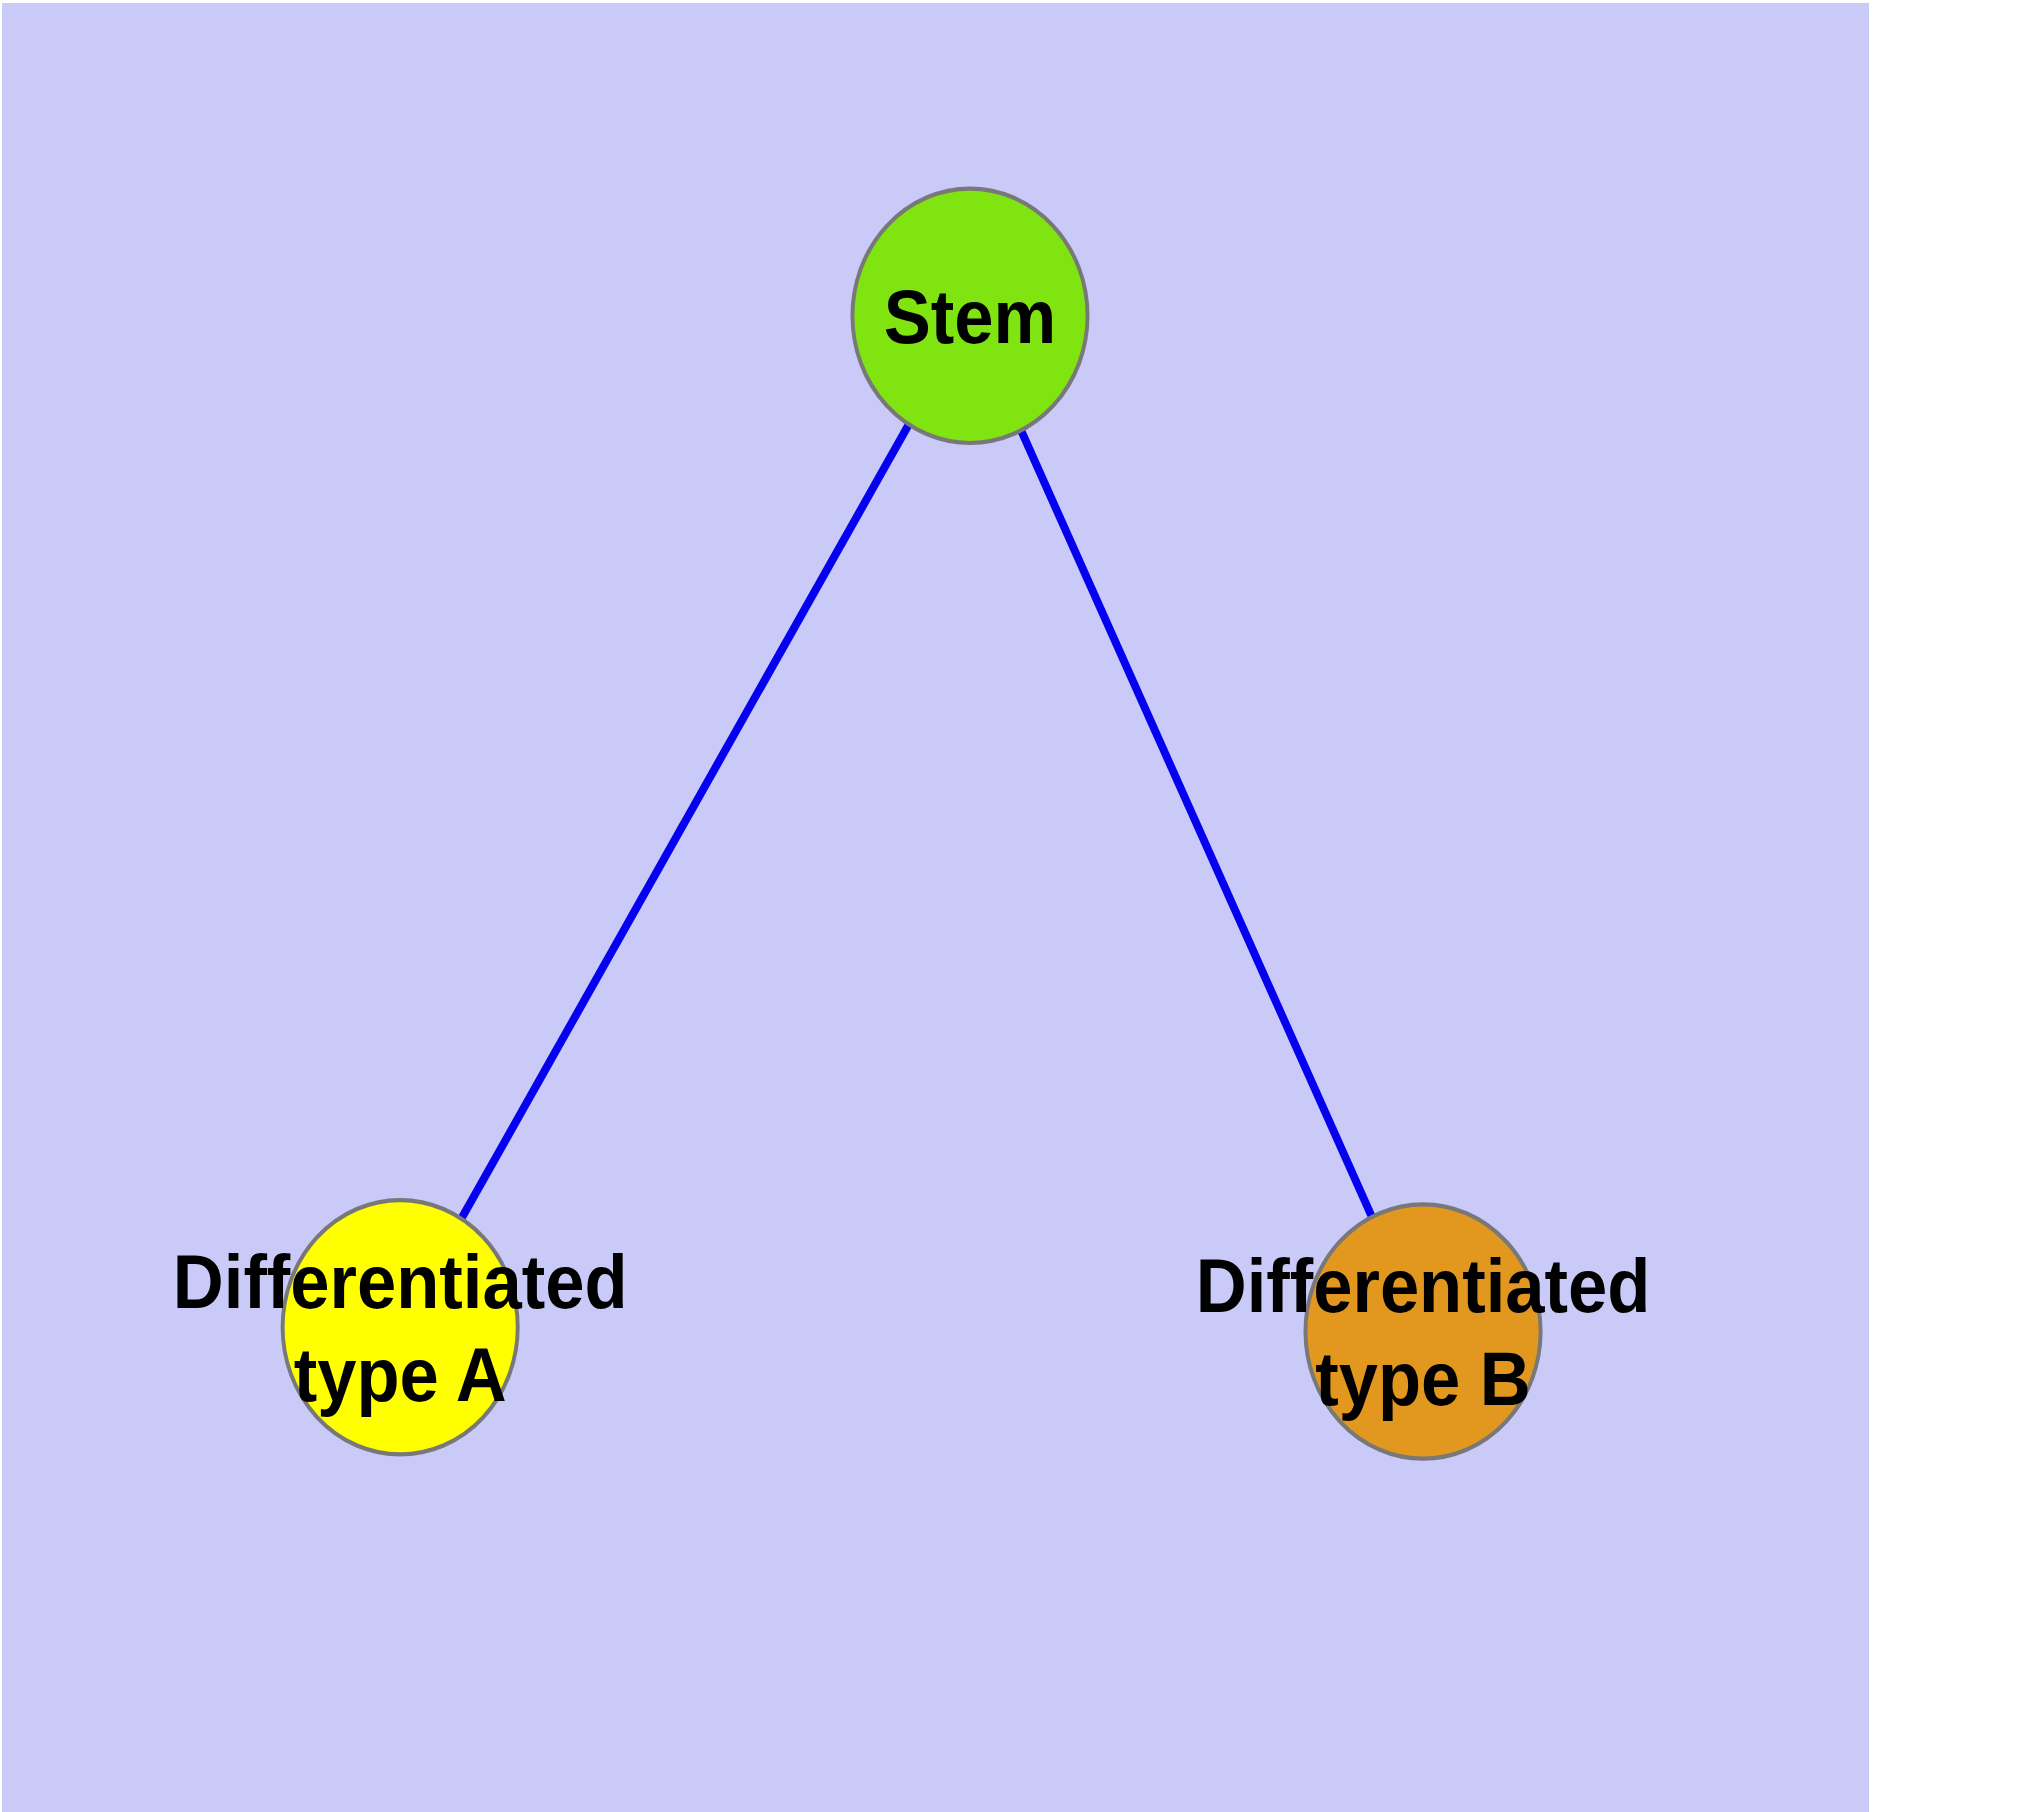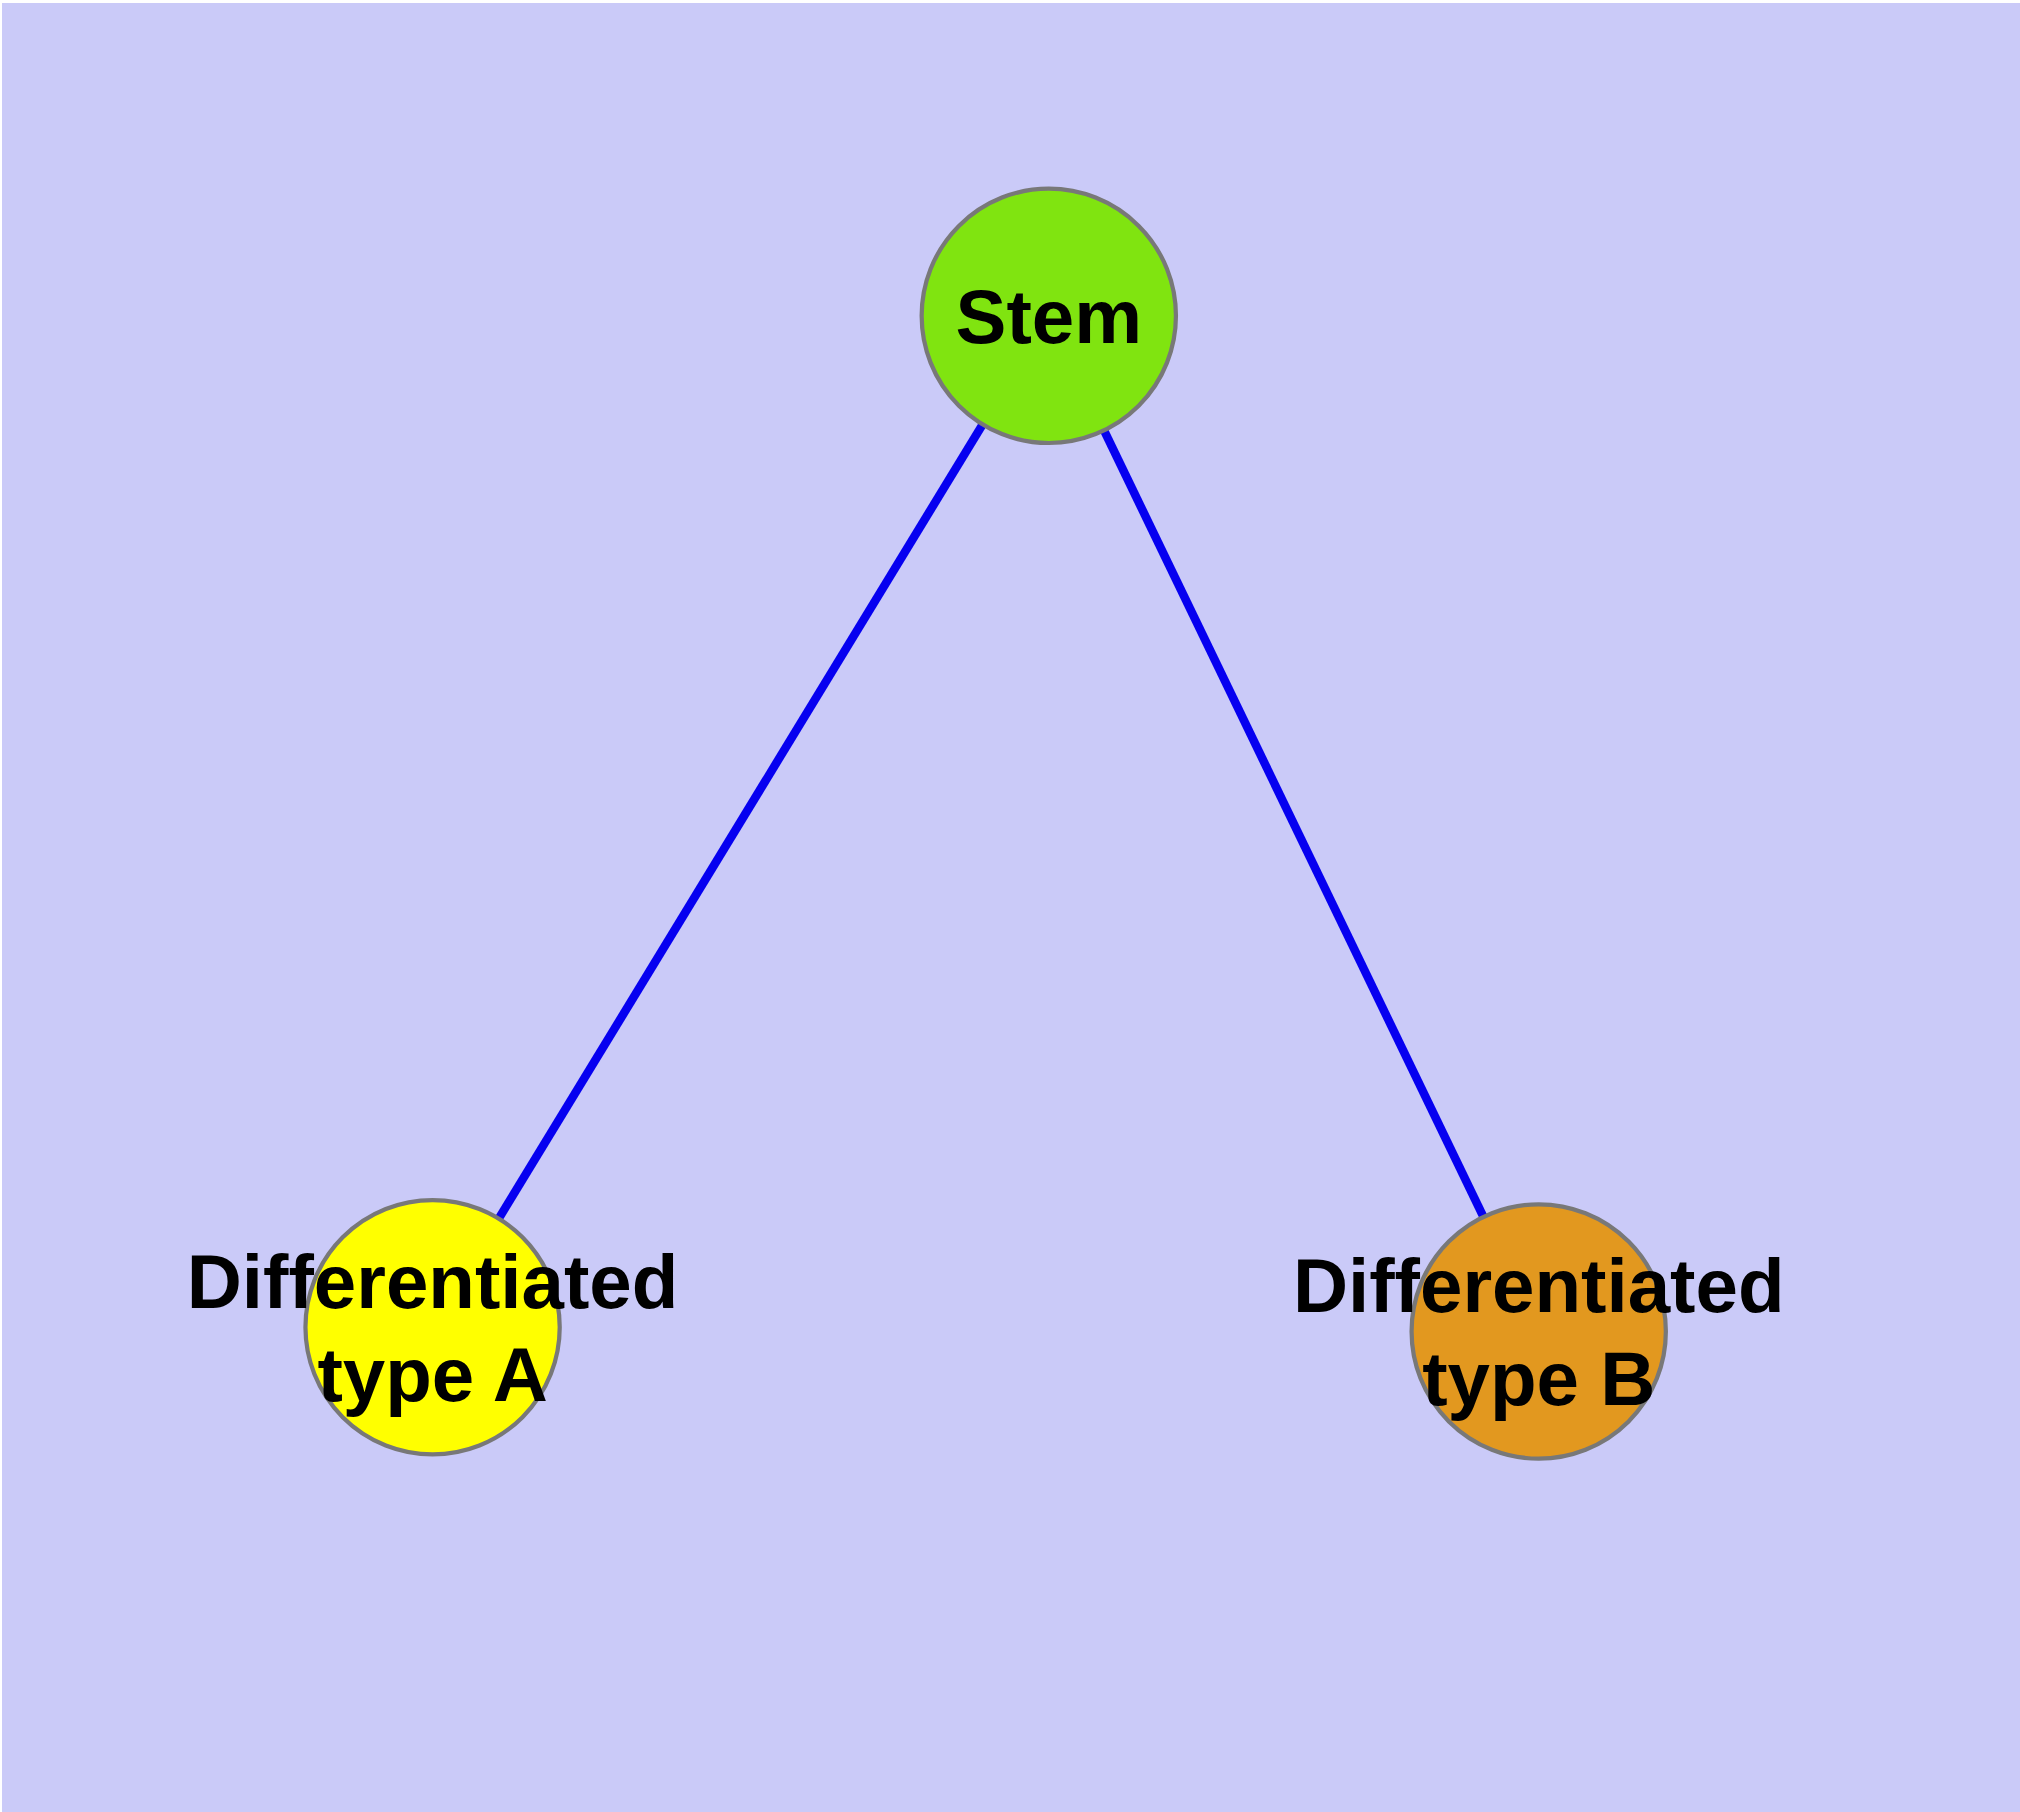--- a/index.html
+++ b/index.html
@@ -8,21 +8,21 @@
     width: 2021px;
     height: 1812px;
     background: #ffffff;
     overflow: hidden;
     font-family: "Liberation Sans", sans-serif;
   }
   .stage {
     position: absolute;
     left: 1.7px;
     top: 2.5px;
-    width: 2019px;
+    width: 1867px;
     height: 1810px;
   }
   svg.graph {
     display: block;
     width: 100%;
     height: 100%;
   }
   .edge {
     fill: none;
     stroke-width: 10px;

